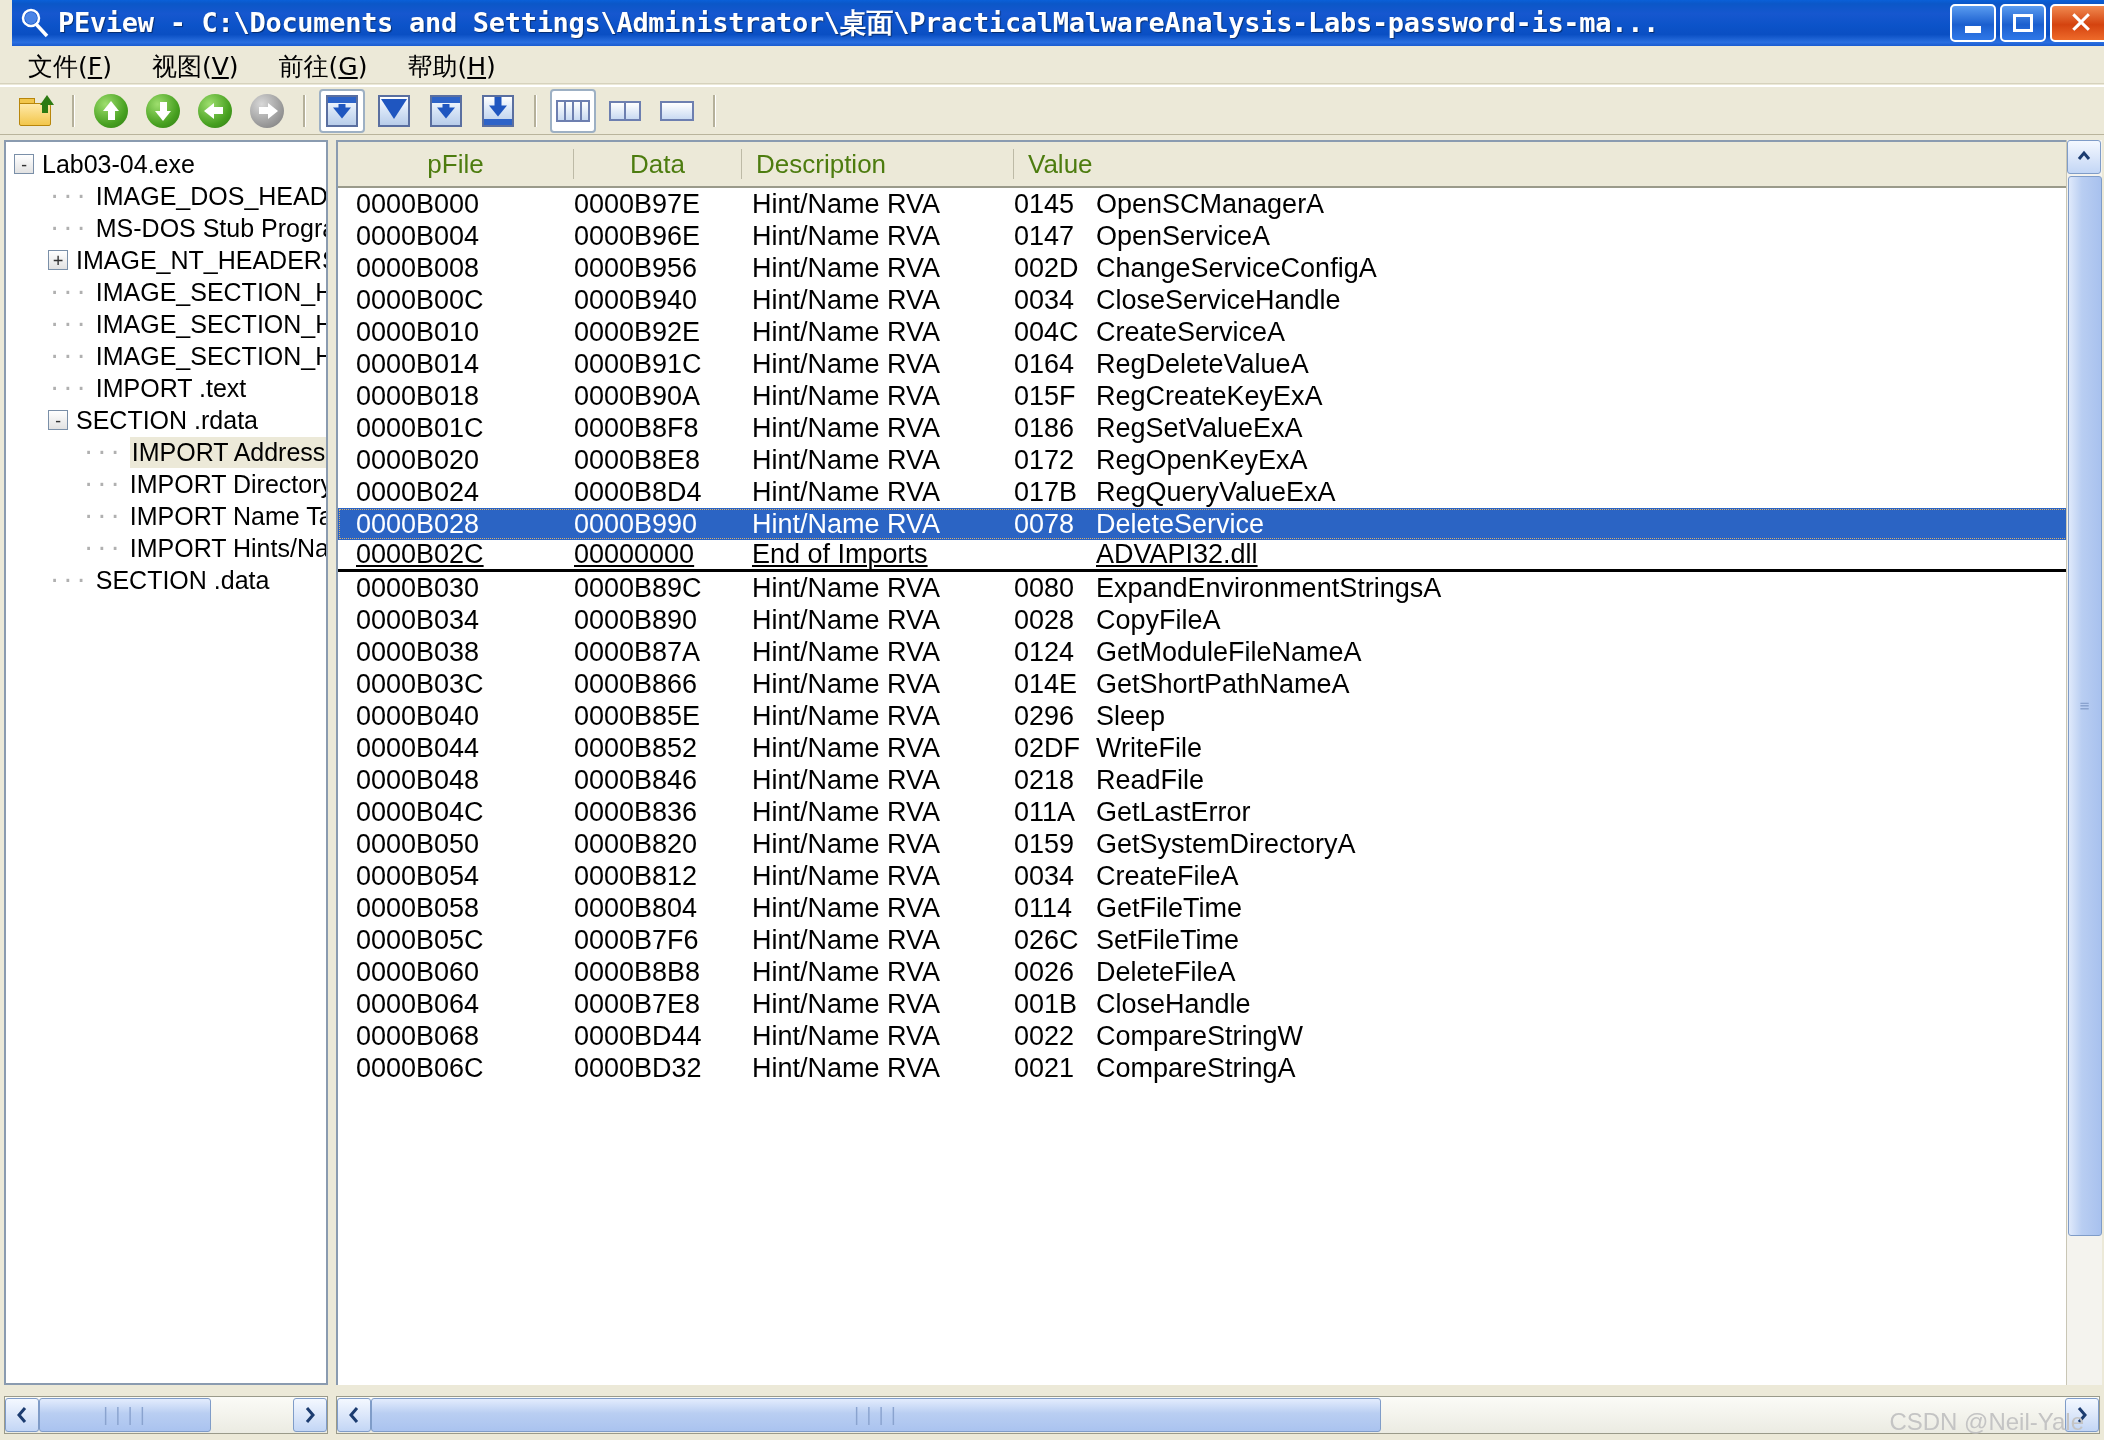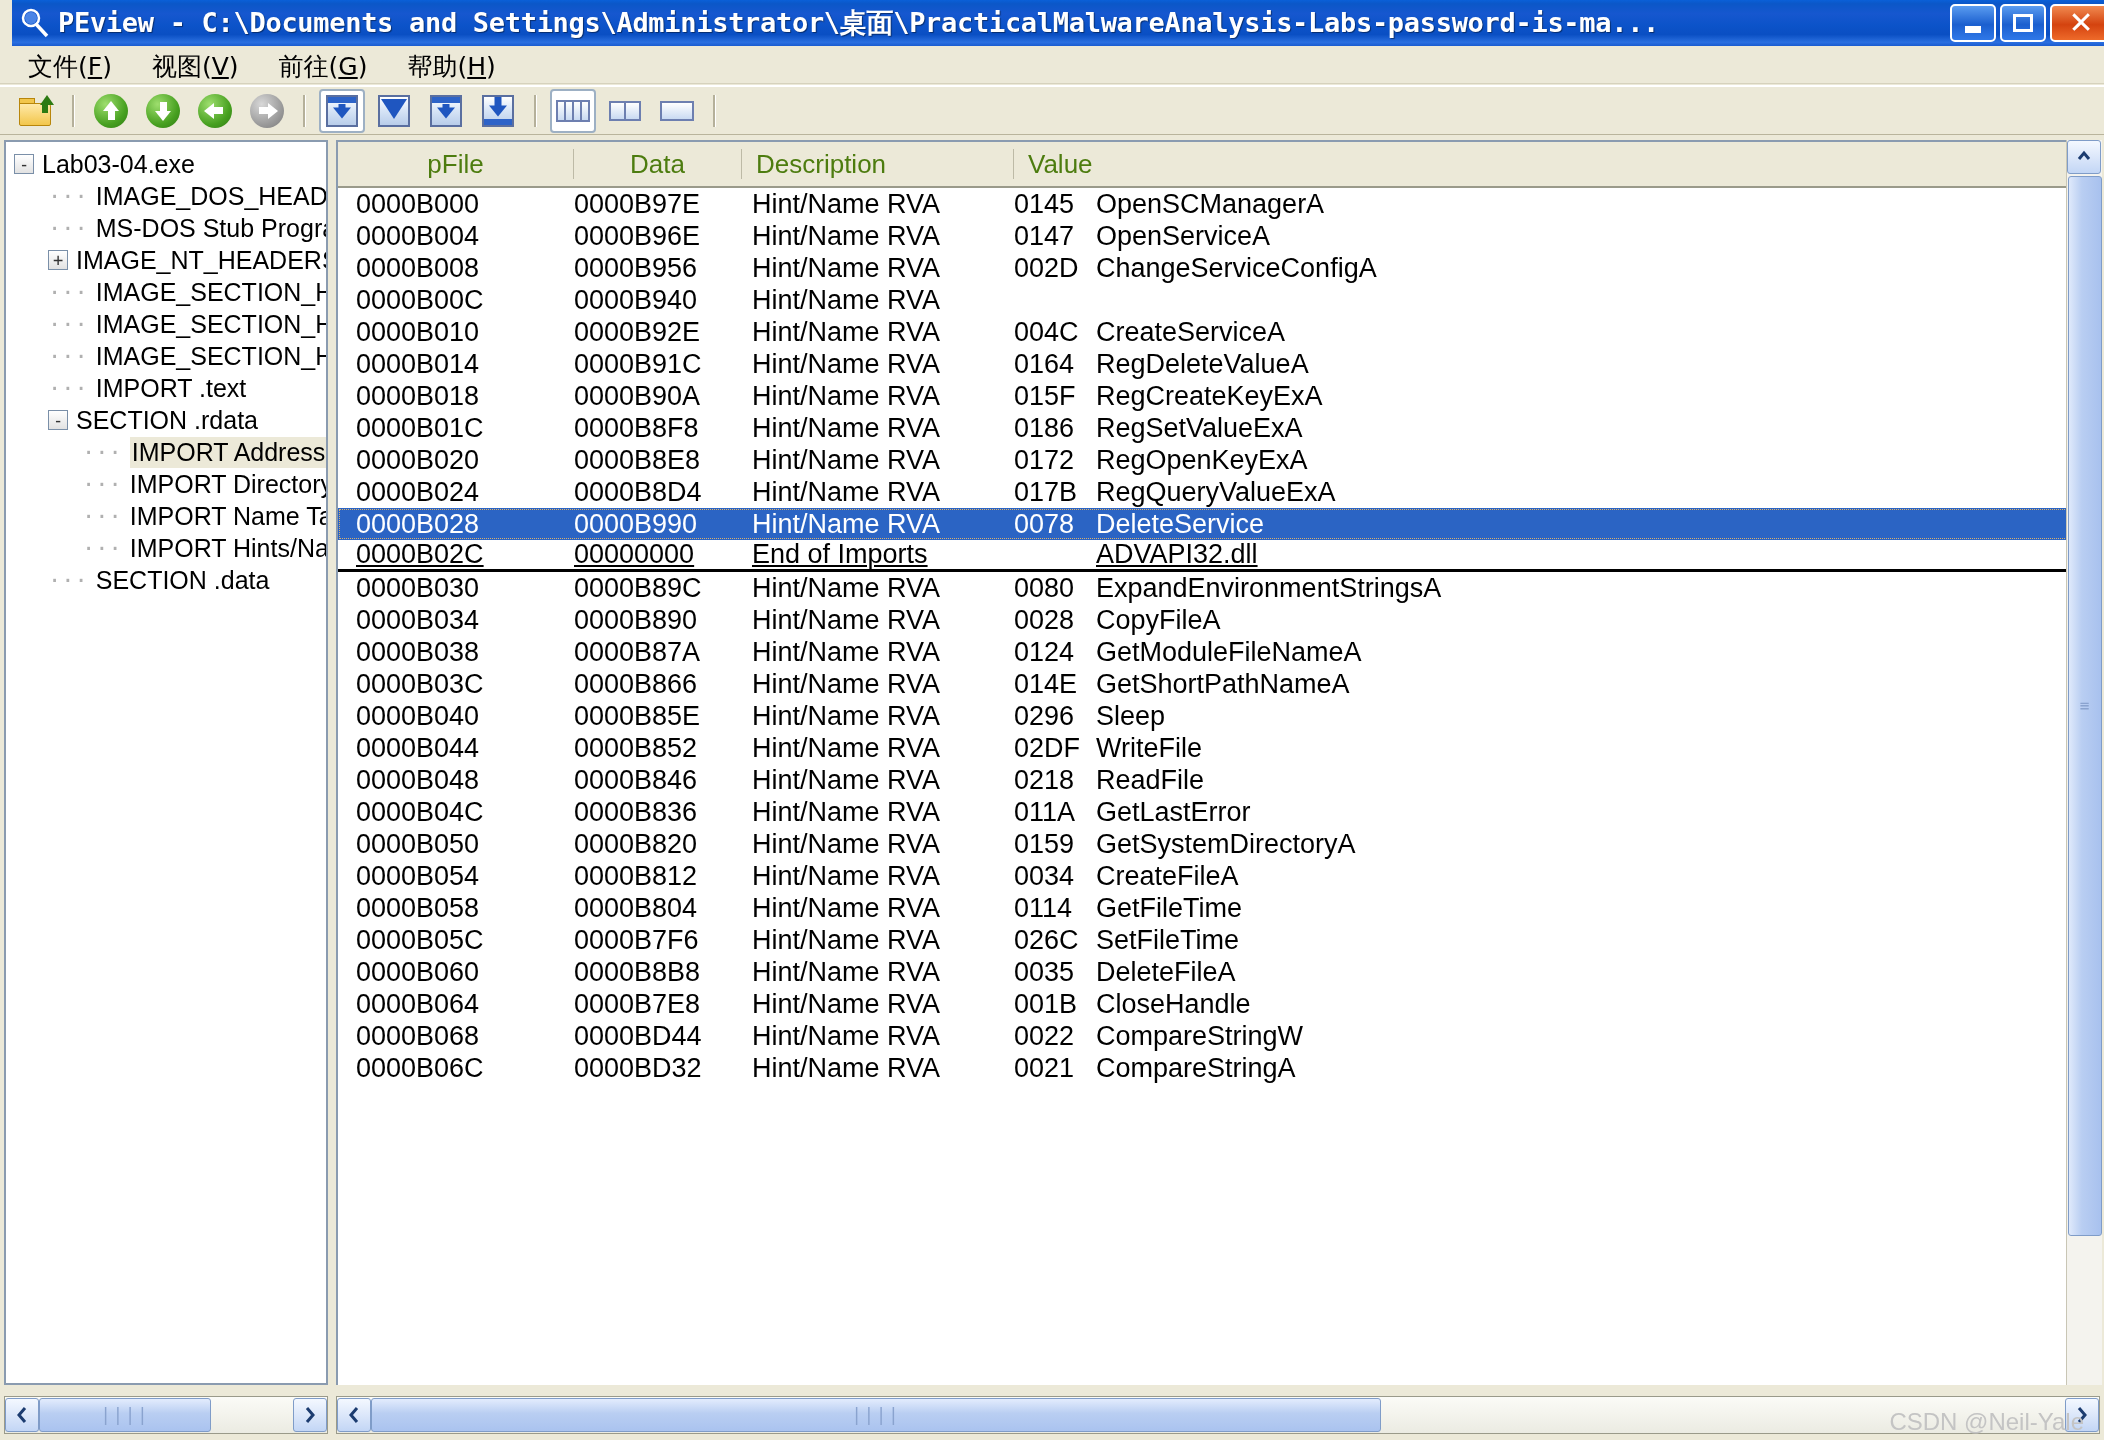--- a/index.html
+++ b/index.html
@@ -586,20 +586,21 @@
         <div class="trow">
           <div class="td c0">0000B008</div>
           <div class="td c1">0000B956</div>
           <div class="td c2">Hint/Name RVA</div>
           <div class="td c3"><span class="val-hint">002D</span><span>ChangeServiceConfigA</span></div>
         </div>
         <div class="trow">
           <div class="td c0">0000B00C</div>
           <div class="td c1">0000B940</div>
           <div class="td c2">Hint/Name RVA</div>
+          <div class="td c3"><span class="val-hint">0034</span><span>CloseServiceHandle</span></div>
         </div>
         <div class="trow">
           <div class="td c0">0000B010</div>
           <div class="td c1">0000B92E</div>
           <div class="td c2">Hint/Name RVA</div>
           <div class="td c3"><span class="val-hint">004C</span><span>CreateServiceA</span></div>
         </div>
         <div class="trow">
           <div class="td c0">0000B014</div>
           <div class="td c1">0000B91C</div>
@@ -711,21 +712,21 @@
         <div class="trow">
           <div class="td c0">0000B05C</div>
           <div class="td c1">0000B7F6</div>
           <div class="td c2">Hint/Name RVA</div>
           <div class="td c3"><span class="val-hint">026C</span><span>SetFileTime</span></div>
         </div>
         <div class="trow">
           <div class="td c0">0000B060</div>
           <div class="td c1">0000B8B8</div>
           <div class="td c2">Hint/Name RVA</div>
-          <div class="td c3"><span class="val-hint">0035</span><span>DeleteFileA</span></div>
+          <div class="td c3"><span class="val-hint">0026</span><span>DeleteFileA</span></div>
         </div>
         <div class="trow">
           <div class="td c0">0000B064</div>
           <div class="td c1">0000B7E8</div>
           <div class="td c2">Hint/Name RVA</div>
           <div class="td c3"><span class="val-hint">001B</span><span>CloseHandle</span></div>
         </div>
         <div class="trow">
           <div class="td c0">0000B068</div>
           <div class="td c1">0000BD44</div>

